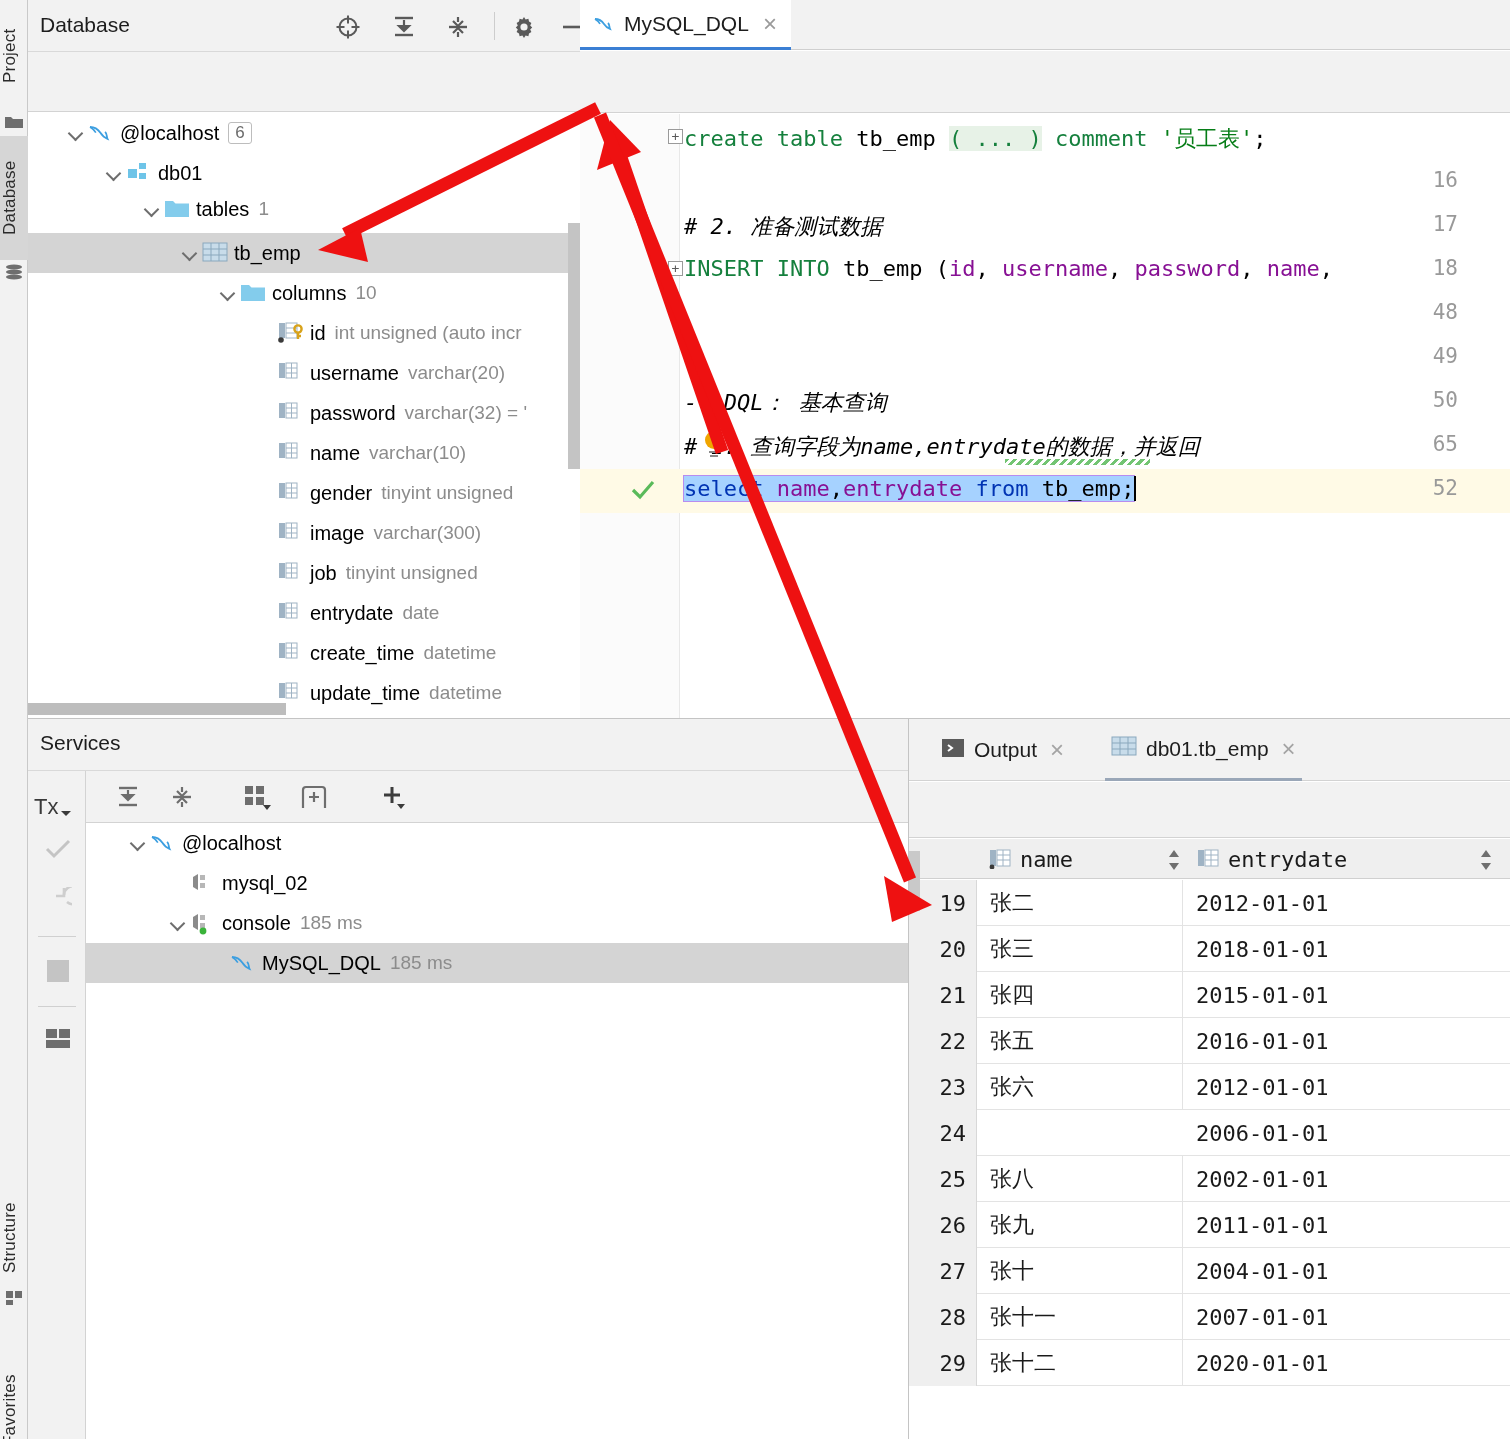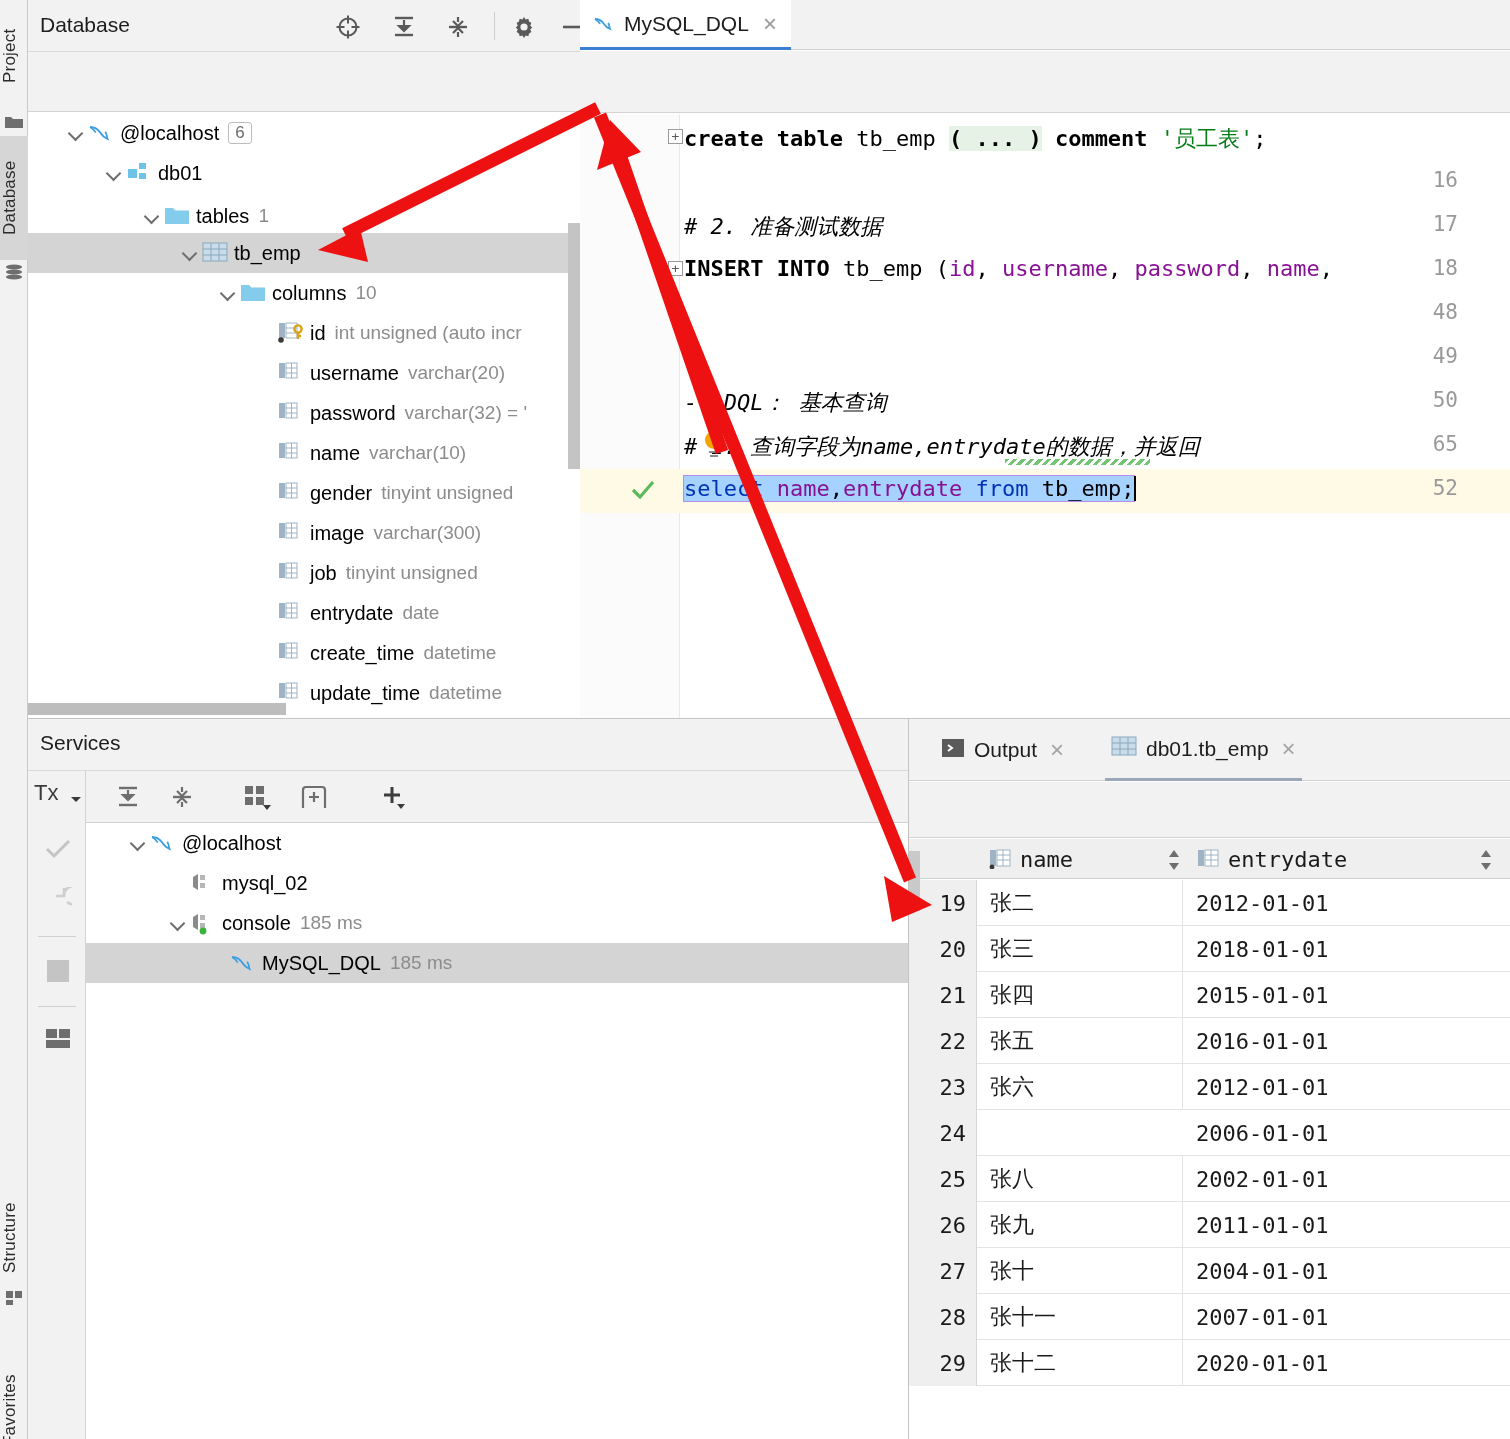--- a/index.html
+++ b/index.html
@@ -144,21 +144,21 @@
     position: absolute; right: 52px;
     font-size: 21px; color: #999999;
     font-family: "DejaVu Sans Mono", monospace;
   }
   .cline {
     position: absolute; left: 104px;
     white-space: pre;
     font-family: "DejaVu Sans Mono", monospace;
     font-size: 22px;
   }
-  .kw  { color: #000000; font-weight: bold; }
+  .kw  { color: #15803d; font-weight: normal; }
   .kw2 { color: #0033b3; }
   .id  { color: #000000; }
   .col { color: #871094; }
   .str { color: #067d17; }
   .cmt { color: #000000; font-style: italic; }
   .fold {
     position: absolute; left: 88px;
     width: 15px; height: 15px;
     border: 1px solid #9a9a9a; background: #fff;
     color: #5a5a5a; font-size: 13px; line-height: 13px;
@@ -427,21 +427,21 @@
           <div class="trow" style="top: 40px;">
             <span style="display:inline-block;width:76px"></span>
             <span class="chev"></span>
             <span class="ticon"><svg width="26" height="24" viewBox="0 0 26 24">
                 <rect x="2" y="8" width="9" height="9" fill="#6ec4e8"></rect>
                 <rect x="13" y="2" width="7" height="6" fill="#6ec4e8"></rect>
                 <rect x="13" y="12" width="7" height="6" fill="#6ec4e8"></rect>
               </svg></span>
             <span class="tlabel">db01</span>
           </div>
-          <div class="trow" style="top: 83px; align-items: center;">
+          <div class="trow" style="top: 76px; align-items: center;">
             <span style="display:inline-block;width:114px"></span>
             <span class="chev"></span>
             <span class="ticon"><svg width="26" height="22" viewBox="0 0 26 22">
                 <path d="M1 4h8l2.5 2.5H25V20H1z" fill="#83ccec"></path>
               </svg></span>
             <span class="tlabel">tables</span>
             <span class="tmeta">1</span>
           </div>
           <div class="trow sel" style="top: 120px;">
             <span style="display:inline-block;width:152px"></span>
@@ -682,21 +682,21 @@
         </div>
     </div>
   </div>
 
   <div class="svcwin">
     <div class="svcheader">
       <div class="svctitle">Services</div>
     </div>
 
     <div class="svcleftbar">
-      <div style="position:absolute;left:6px;top:2px;width:48px;height:40px;display:flex;align-items:center;justify-content:space-between;">
+      <div style="position:absolute;left:6px;top:16px;width:48px;height:40px;display:flex;align-items:center;justify-content:flex-start;">
         <span style="font-size:22px;color:#3a3a3a;">Tx</span>
         <span style="margin-left:2px;margin-top:12px;">
           <svg width="12" height="9" viewBox="0 0 12 9">
               <path d="M1 2l5 5 5-5z" fill="#3a3a3a"></path>
             </svg>
         </span>
       </div>
       <div style="position:absolute;left:10px;top:58px;width:40px;height:40px;display:flex;align-items:center;justify-content:center;">
         <svg width="30" height="26" viewBox="0 0 30 26">
             <path d="M4 13l7 7L26 5" fill="none" stroke="#c4c4c4" stroke-width="3"></path>

